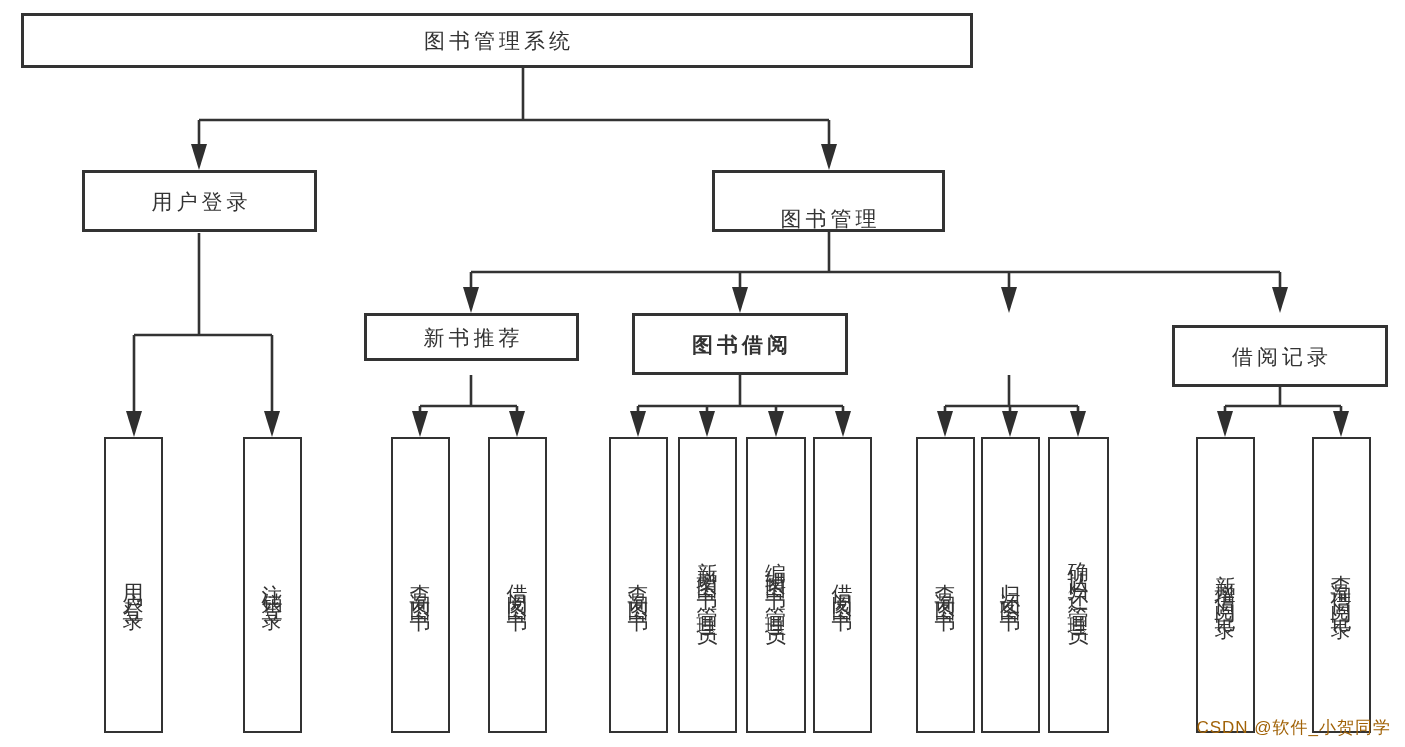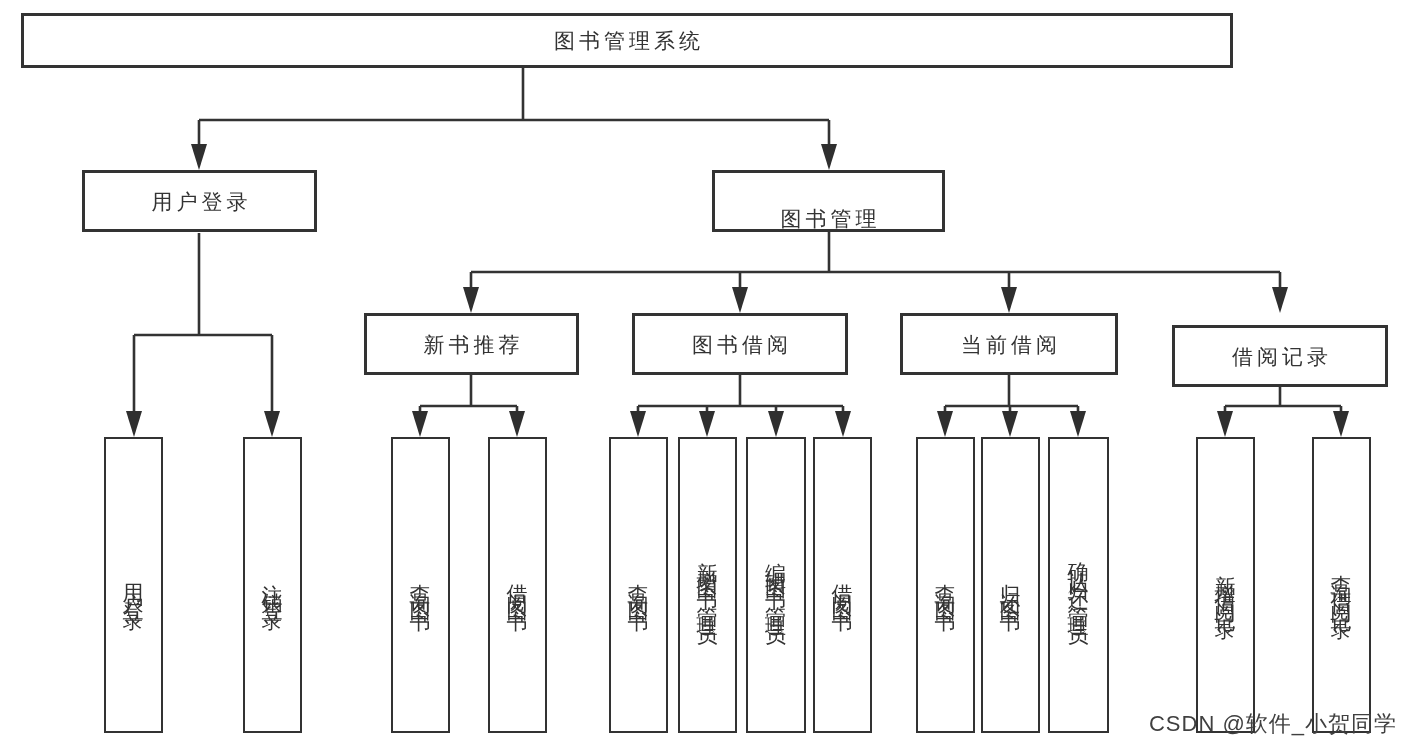--- a/index.html
+++ b/index.html
@@ -46,24 +46,24 @@
   }
   .v-node .label {
     writing-mode: vertical-rl;
     text-orientation: mixed;
     font-size: 21px;
     letter-spacing: 9px;
     line-height: 1;
   }
   #watermark {
     position: absolute;
-    right: 8px;
+    right: 14px;
     bottom: 8px;
-    font-size: 22px;
-    color: #404040;
+    font-size: 17px;
+    color: #a16207;
     letter-spacing: 1px;
     z-index: 10;
     white-space: nowrap;
   }
 </style>
 </head>
 <body>
 
 <div id="canvas">
 
@@ -103,39 +103,36 @@
       <polygon points="768,411 784,411 776,437"></polygon>
       <polygon points="835,411 851,411 843,437"></polygon>
       <polygon points="937,411 953,411 945,437"></polygon>
       <polygon points="1002,411 1018,411 1010,437"></polygon>
       <polygon points="1070,411 1086,411 1078,437"></polygon>
       <polygon points="1217,411 1233,411 1225,437"></polygon>
       <polygon points="1333,411 1349,411 1341,437"></polygon>
     </g>
   </svg>
 
-  <div class="node h-node" style="left:21px; top:13px; width:1212px; height:55px;text-align:center;">
+  <div class="node h-node" style="left:21px; top:13px; width:952px; height:55px;text-align:center;">
     <span class="label">图书管理系统</span>
   </div>
 
   <div class="node h-node" style="left:82px; top:170px; width:235px; height:62px;">
     <span class="label">用户登录</span>
   </div>
   <div class="node h-node" style="left:712px; top:170px; width:233px; height:62px;align-items:flex-end;">
     <span class="label">图书管理</span>
   </div>
 
-  <div class="node h-node" style="left:364px; top:313px; width:215px; height:62px;justify-content:center;">
+  <div class="node h-node" style="left:364px; top:313px; width:215px; height:48px;justify-content:center;">
     <span class="label">新书推荐</span>
   </div>
-  <div class="node h-node" style="left:632px; top:313px; width:216px; height:62px;">
+  <div class="node h-node" style="left:632px; top:313px; width:216px; height:62px;font-weight:bold;">
     <span class="label">图书借阅</span>
-  </div>
-  <div class="node h-node" style="left:900px; top:313px; width:218px; height:62px;">
-    <span class="label">当前借阅</span>
   </div>
   <div class="node h-node" style="left:1172px; top:313px; width:216px; height:62px;margin-top:12px;">
     <span class="label">借阅记录</span>
   </div>
 
   <div class="node v-node" style="left:104px; top:437px; width:59px; height:296px;">
     <span class="label">用户登录</span>
   </div>
   <div class="node v-node" style="left:243px; top:437px; width:59px; height:296px;">
     <span class="label">注销登录</span>

